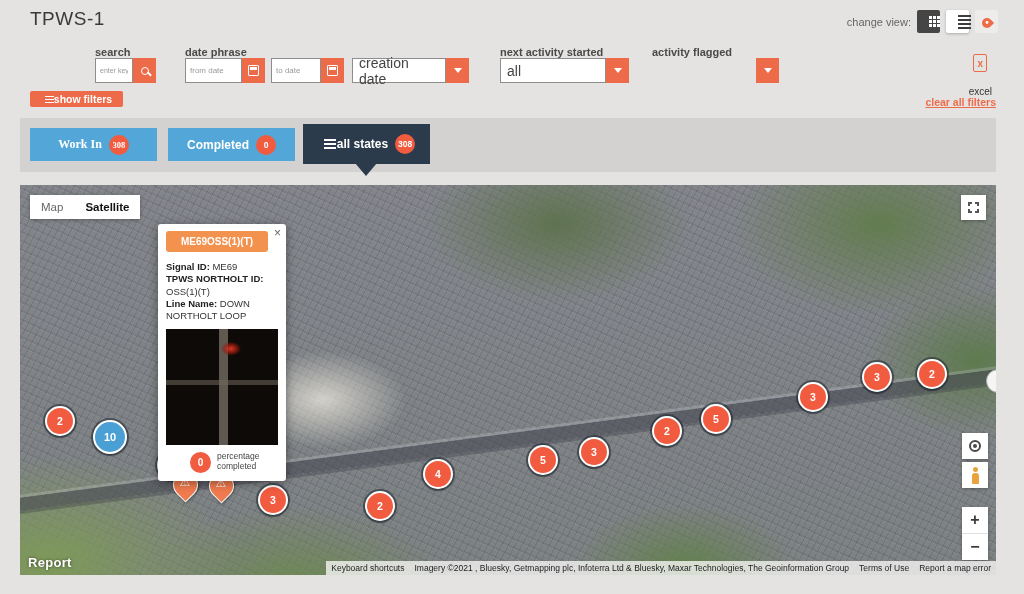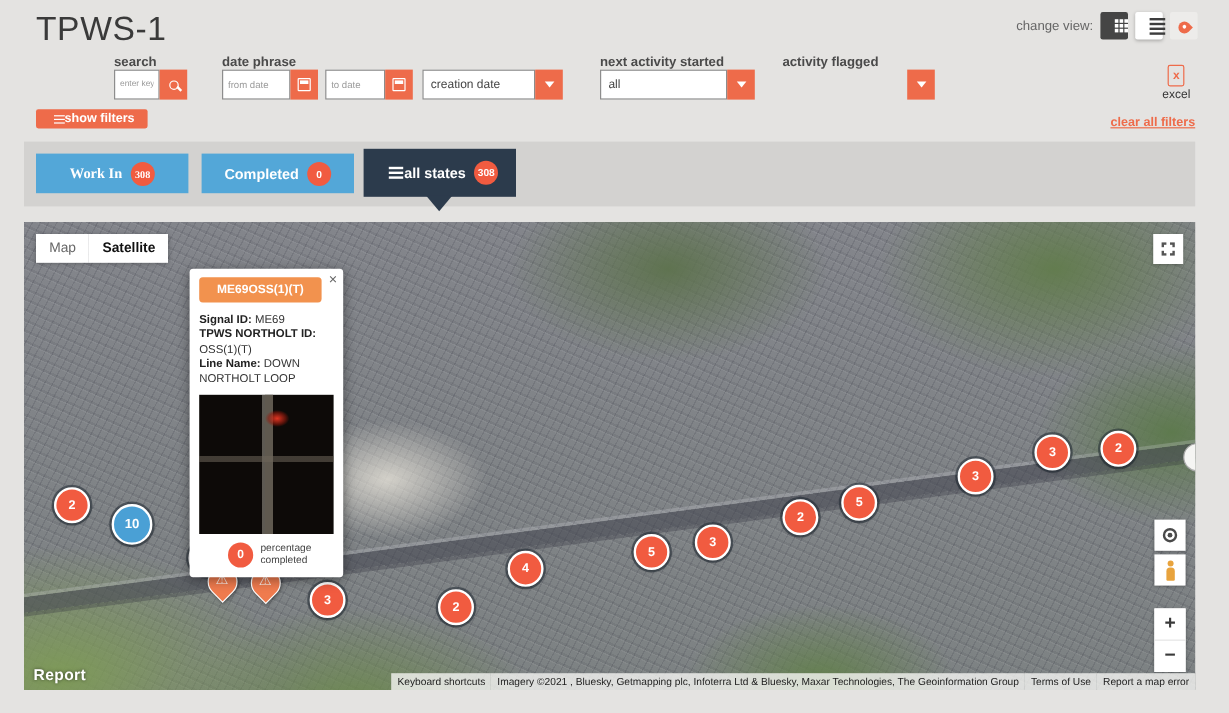--- a/index.html
+++ b/index.html
@@ -4,21 +4,21 @@
 <style>
   :root{
     --accent:#ee6b4a; --badge:#f15b40; --tab-blue:#53a7d8; --tab-dark:#2c3b4c; --header-orange:#f2924e;
   }
   *{box-sizing:border-box; margin:0; padding:0;}
   html,body{width:1024px;height:594px;}
   body{font-family:"Liberation Sans",sans-serif; background:#e4e3e1; position:relative; overflow:hidden;}
   .app{position:absolute; inset:0;}
 
   
-  .page-title{position:absolute; left:30px; top:8px; font-size:28px; color:#3a3a3a; font-weight:400; letter-spacing:.5px;}
+  .page-title{position:absolute; left:30px; top:8px; font-size:19px; color:#3a3a3a; font-weight:400; letter-spacing:.5px;}
   .change-view{position:absolute; right:26px; top:10px; display:flex; align-items:center; gap:6px;}
   .cv-label{font-size:11px; color:#666;}
   .view-btn{width:23px; height:23px; display:flex; align-items:center; justify-content:center; border:none; cursor:pointer;}
   .vb-grid{background:#454545; border-radius:2px;}
   .grid-glyph{width:11px; height:11px; position:relative;}
   .grid-glyph::before{content:''; position:absolute; width:3px; height:3px; background:#fff;
     box-shadow:4px 0 #fff,8px 0 #fff,0 4px #fff,4px 4px #fff,8px 4px #fff,0 8px #fff,4px 8px #fff,8px 8px #fff;}
   .vb-list{background:#fff; box-shadow:0 1px 3px rgba(0,0,0,.25); border-radius:2px;}
   .bars-glyph{width:13px; height:14px; position:relative;}
   .bars-glyph::before{content:''; position:absolute; top:0; width:13px; height:2px; background:#3d3d3d;
@@ -26,31 +26,31 @@
   .vb-pin{background:#edecea; border-radius:2px;}
   .pin-glyph{width:10px; height:10px; background:var(--accent); border-radius:50% 50% 50% 0; transform:rotate(-135deg); position:relative; margin-bottom:-3px;}
   .pin-glyph::after{content:''; position:absolute; left:3.5px; top:3.5px; width:3px; height:3px; background:#fff; border-radius:50%;}
 
   
   .flabel{position:absolute; font-size:11px; font-weight:bold; color:#4a4a4a;}
   .tbox{position:absolute; height:25px; background:#fff; border:1px solid #8d8d8d; font-size:7px; color:#555;
     padding:0 4px; font-family:"Liberation Sans",sans-serif; overflow:hidden;}
   .tbox::placeholder{color:#9a9a9a;}
   .obtn{position:absolute; height:25px; width:23px; background:var(--accent); border:none; display:flex; align-items:center; justify-content:center; cursor:pointer;}
-  .selbox{position:absolute; height:25px; background:#fff; border:1px solid #8d8d8d; font-size:10px; color:#444; display:flex; align-items:center; padding:0 6px;}
+  .selbox{position:absolute; height:25px; background:#fff; border:1px solid #8d8d8d; font-size:14px; color:#444; display:flex; align-items:center; padding:0 6px;}
   .chev{width:0; height:0; border-left:4px solid transparent; border-right:4px solid transparent; border-top:5px solid #fff;}
   .mag{width:8px; height:8px; border:1.5px solid #fff; border-radius:50%; position:relative;}
   .mag::after{content:''; position:absolute; width:5px; height:1.5px; background:#fff; transform:rotate(45deg); right:-4px; bottom:-1px;}
   .cal{width:11px; height:11px; border:1.5px solid #fff; border-radius:1px; position:relative;}
   .cal::before{content:''; position:absolute; top:1px; left:1px; right:1px; height:2.5px; background:#fff;}
   .show-filters{position:absolute; left:30px; top:91px; width:93px; height:16px; background:var(--accent); border:none; border-radius:2px;
     color:#fff; font-size:10.5px; font-weight:bold; display:flex; align-items:center; justify-content:center; gap:4px; cursor:pointer;}
   .sliders-glyph{width:9px; height:9px; position:relative;}
   .sliders-glyph::before{content:''; position:absolute; top:1px; width:9px; height:1.5px; background:#fff; box-shadow:0 3px #fff,0 6px #fff;}
-  .excel-wrap{position:absolute; right:32px; top:54px; display:flex; flex-direction:column; align-items:center; gap:2px; cursor:pointer;}
+  .excel-wrap{position:absolute; right:32px; top:54px; display:flex; flex-direction:column; align-items:center; gap:14px; cursor:pointer;}
   .excel-doc{width:14px; height:18px; border:1.5px solid var(--accent); border-radius:2px; display:flex; align-items:center; justify-content:center;}
   .excel-doc::after{content:'x'; color:var(--accent); font-size:10px; font-weight:bold;}
   .excel-label{font-size:10px; color:#333;}
   .clear-link{position:absolute; right:28px; top:96px; font-size:10.5px; font-weight:bold; color:var(--accent); text-decoration:underline; cursor:pointer;}
 
   
   .tab-band{position:absolute; left:20px; top:118px; width:976px; height:54px; background:#d3d2d0;}
   .tab{position:absolute; height:33px; width:127px; border:none; color:#fff; font-size:12px; font-weight:bold;
     display:flex; align-items:center; justify-content:center; gap:7px; cursor:pointer;}
   .tab-blue{background:var(--tab-blue); top:128px;}

